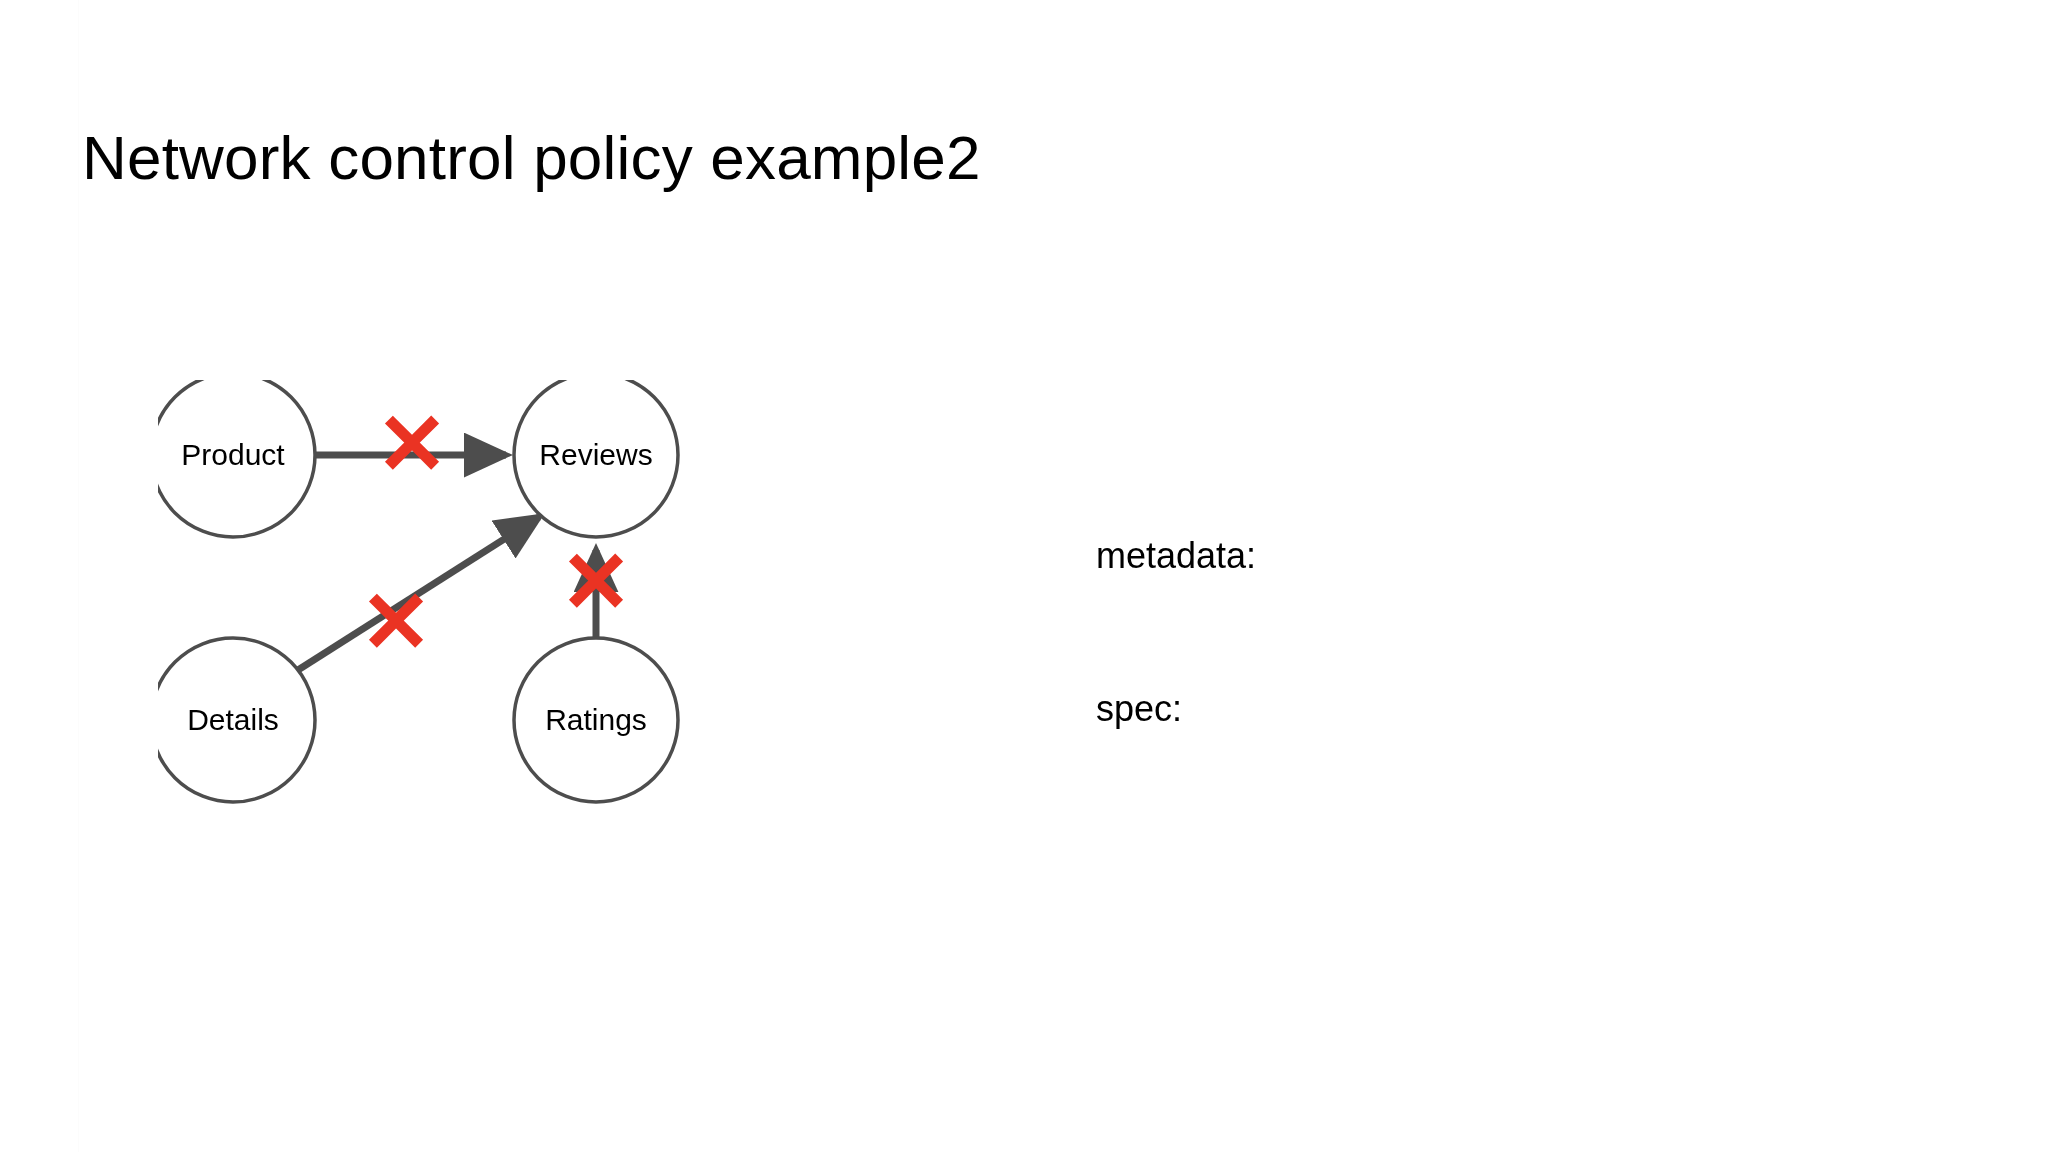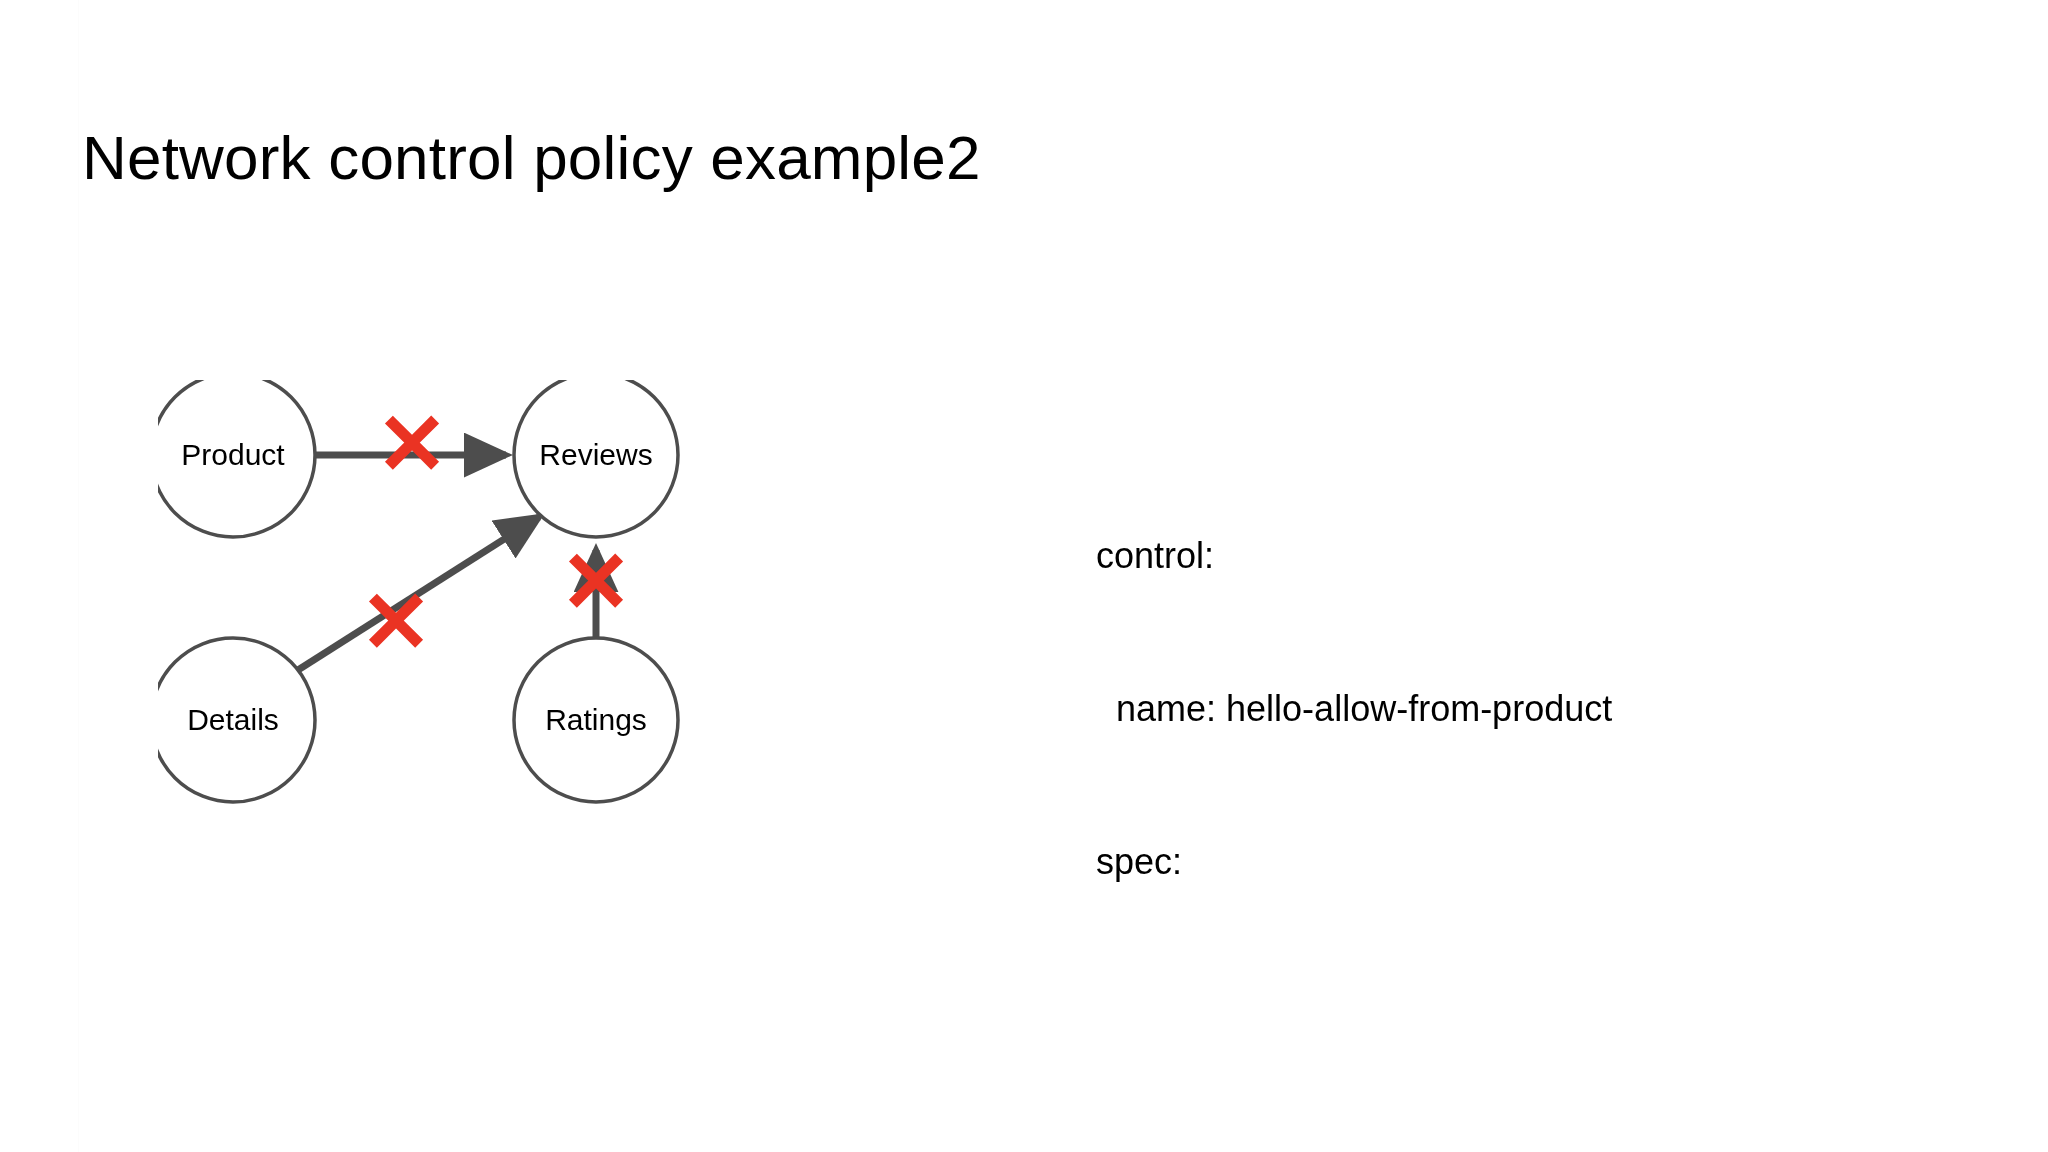--- a/index.html
+++ b/index.html
@@ -125,22 +125,21 @@
 
     <text class="xmark" x="254" y="94" font-size="86" text-anchor="middle">✕</text>
 
     <text class="xmark" x="238" y="272" font-size="86" text-anchor="middle">✕</text>
 
     <text class="xmark" x="438" y="232" font-size="86" text-anchor="middle">✕</text>
   </svg>
 </div>
 
 <div id="yaml-block">
-  <span class="yaml-line">control:</span>
-  <span class="yaml-line">  name: hello-allow-from-product</span>
+  <span class="yaml-line">metadata:</span>
   <span class="yaml-line">spec:</span>
   
   
   
   
   
   
 </div>
 
 </body></html>

